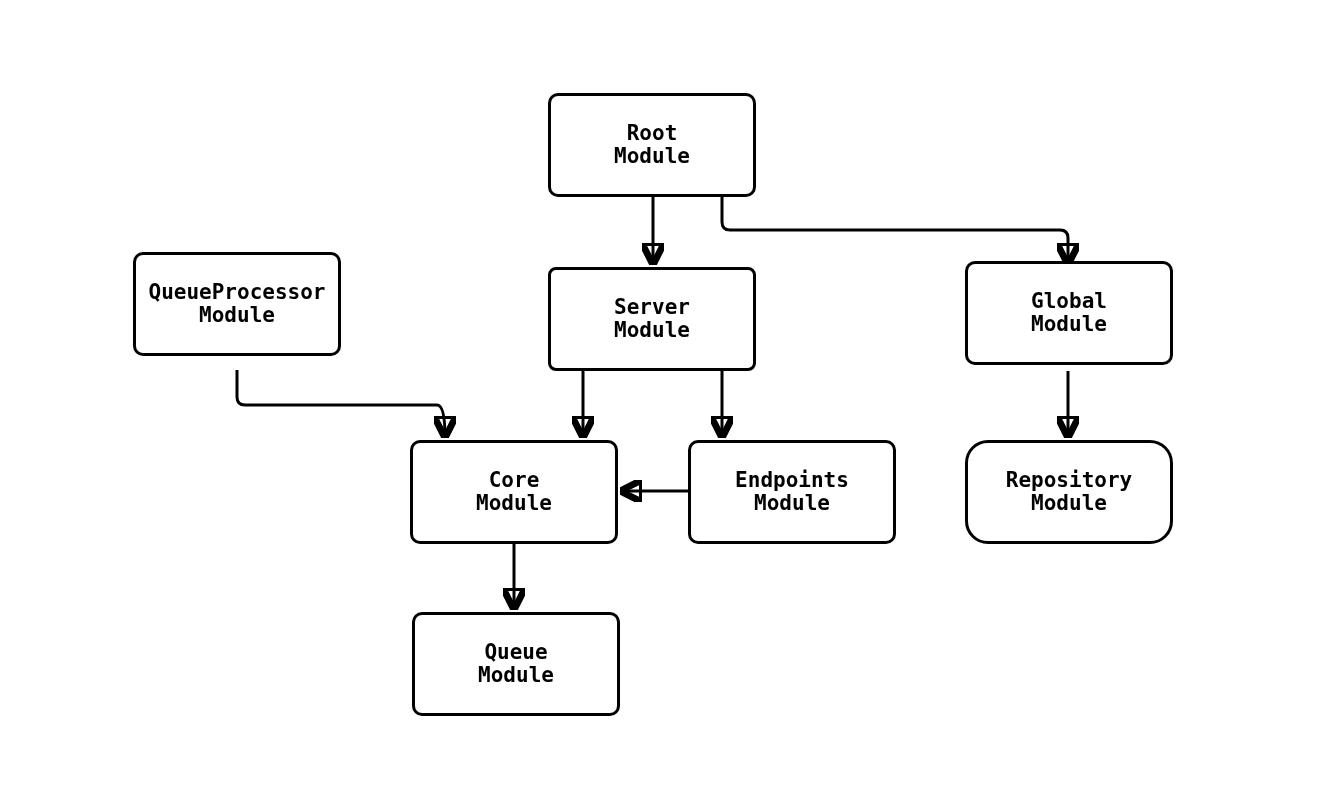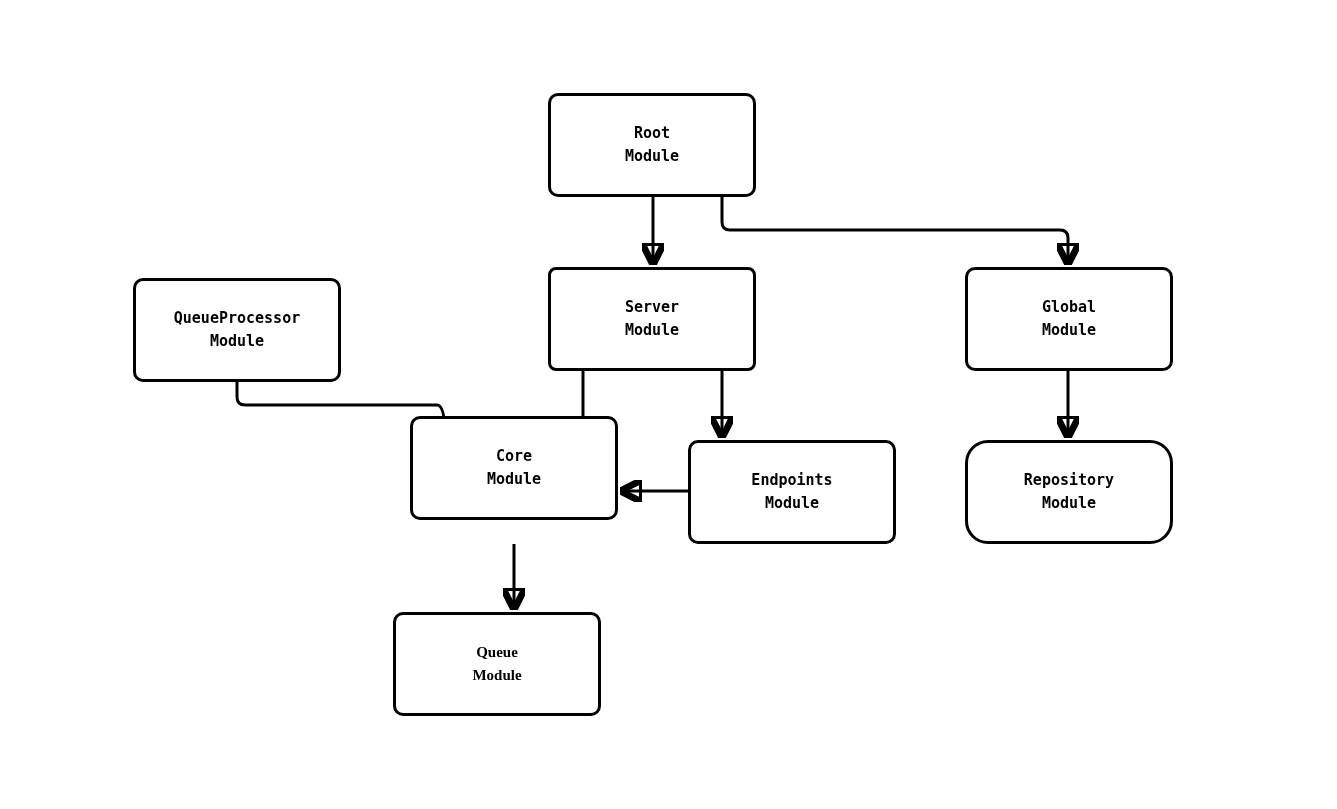--- a/index.html
+++ b/index.html
@@ -33,33 +33,33 @@
     height: 104px;
     box-sizing: border-box;
     background: #ffffff;
     border: 3px solid #000000;
     border-radius: 10px;
     display: flex;
     flex-direction: column;
     align-items: center;
     justify-content: center;
     font-weight: bold;
-    font-size: 15px;
+    font-size: 21px;
     line-height: 23px;
     color: #000000;
     text-align: center;
   }
   #n-root        { left: 548px; top: 93px;  }
-  #n-qproc       { left: 133px; top: 278px; }
+  #n-qproc       { left: 133px; top: 252px; }
   #n-server      { left: 548px; top: 267px; border-radius: 8px; }
-  #n-global      { left: 965px; top: 267px; }
-  #n-core        { left: 410px; top: 416px; text-align: center; }
+  #n-global      { left: 965px; top: 261px; }
+  #n-core        { left: 410px; top: 440px; text-align: center; }
   #n-endpoints   { left: 688px; top: 440px; }
   #n-repository  { left: 965px; top: 440px; border-radius: 23px; }
-  #n-queue       { left: 393px; top: 612px; font-family: Liberation Serif, serif; }
+  #n-queue       { left: 412px; top: 612px; }
 </style>
 </head>
 <body>
 
 <div class="canvas">
 
   <svg class="edges-layer" width="1337" height="809" viewBox="0 0 1337 809" xmlns="http://www.w3.org/2000/svg">
     <defs>
       <marker id="arrow" viewBox="0 0 10 10" refX="9.5" refY="5" markerWidth="7.5" markerHeight="7.5" orient="auto-start-reverse">
         <path d="M 0 0 L 10 5 L 0 10 Z" fill="#000000" stroke="none"></path>

